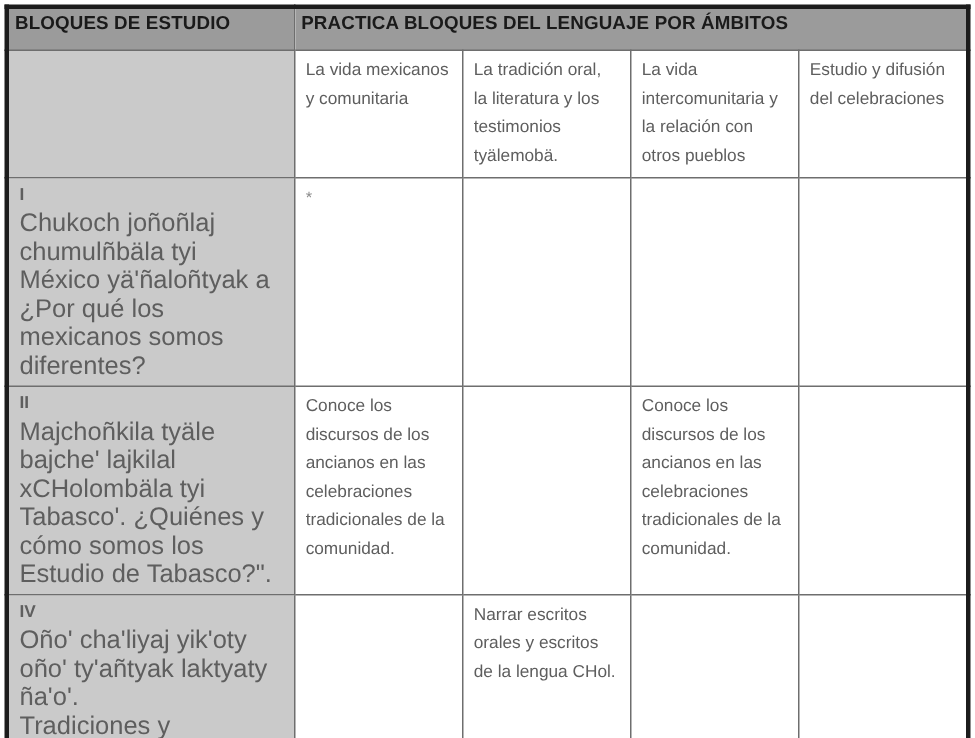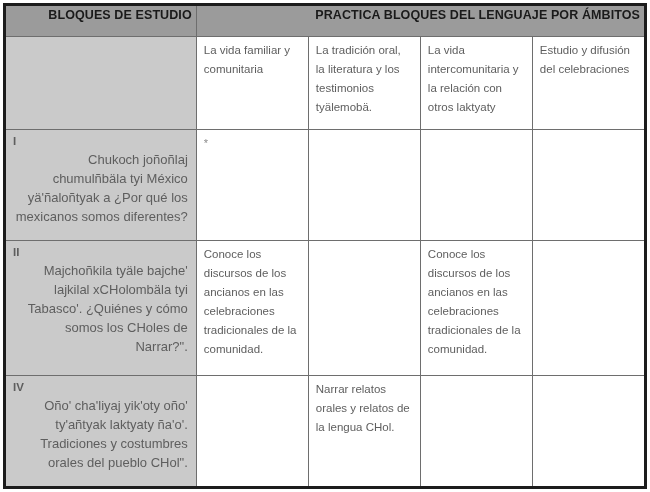--- a/index.html
+++ b/index.html
@@ -30,21 +30,21 @@
     border: 1px solid #6e6e6e;
     vertical-align: top;
     box-sizing: border-box;
     overflow: hidden;
   }
   th.main-hdr {
     background: #9b9b9b;
     color: #1a1a1a;
     font-size: 12.5px;
     font-weight: bold;
-    text-align: right;
+    text-align: left;
     vertical-align: middle;
     padding: 2px 4px;
     letter-spacing: 0.1px;
     height: 29px;
   }
   td.gray-cell {
     background: #cacaca;
   }
   td.white-cell {
     background: #ffffff;
@@ -58,25 +58,24 @@
   }
   .numeral {
     padding: 2px 6px 0 6px;
     font-size: 11.5px;
     line-height: 17px;
     color: #5e5e5e;
     font-weight: bold;
   }
   .bloque-text {
     padding: 0 7px 3px 6px;
-    font-size: 13px;
+    font-size: 17px;
     line-height: 19px;
     color: #5e5e5e;
     white-space: pre-line;
-    text-align: right;
   }
   .asterisk {
     font-size: 11px;
     color: #8a8a8a;
   }
   tr.r-amb   { height: 74px; }
   tr.r-i     { height: 74px; }
   tr.r-ii    { height: 85px; }
   tr.r-iii   { height: 57px; }
   tr.r-iv    { height: 101px; }
@@ -96,27 +95,27 @@
 
     <tbody>
         <tr>
       <th class="main-hdr">BLOQUES DE ESTUDIO</th>
       <th class="main-hdr" colspan="4">PRACTICA BLOQUES DEL LENGUAJE POR ÁMBITOS</th>
     </tr>
 
     <tr class="r-amb">
       <td class="gray-cell"></td>
       <td class="white-cell">
-            <div class="cell-text">La vida familiar y comunitaria</div>
+            <div class="cell-text">La vida mexicanos y comunitaria</div>
           </td>
       <td class="white-cell">
             <div class="cell-text">La tradición oral, la literatura y los testimonios tyälemobä.</div>
           </td>
       <td class="white-cell">
-            <div class="cell-text">La vida intercomunitaria y la relación con otros laktyaty</div>
+            <div class="cell-text">La vida intercomunitaria y la relación con otros pueblos</div>
           </td>
       <td class="white-cell">
             <div class="cell-text">Estudio y difusión del celebraciones</div>
           </td>
     </tr>
 
     <tr class="r-i">
       <td class="gray-cell">
         <div class="numeral">I</div>
         <div class="bloque-text">Chukoch joñoñlaj chumulñbäla tyi México yä'ñaloñtyak a ¿Por qué los mexicanos somos diferentes?</div>
@@ -131,21 +130,21 @@
             <div class="cell-text"></div>
           </td>
       <td class="white-cell">
             <div class="cell-text"></div>
           </td>
     </tr>
 
     <tr class="r-ii">
       <td class="gray-cell">
         <div class="numeral">II</div>
-        <div class="bloque-text">Majchoñkila tyäle bajche' lajkilal xCHolombäla tyi Tabasco'. ¿Quiénes y cómo somos los CHoles de Narrar?".</div>
+        <div class="bloque-text">Majchoñkila tyäle bajche' lajkilal xCHolombäla tyi Tabasco'. ¿Quiénes y cómo somos los Estudio de Tabasco?".</div>
       </td>
       <td class="white-cell">
             <div class="cell-text">Conoce los discursos de los ancianos en las celebraciones tradicionales de la comunidad.</div>
           </td>
       <td class="white-cell">
             <div class="cell-text"></div>
           </td>
       <td class="white-cell">
             <div class="cell-text">Conoce los discursos de los ancianos en las celebraciones tradicionales de la comunidad.</div>
           </td>
@@ -158,21 +157,21 @@
     <tr class="r-iv">
       <td class="gray-cell">
         <div class="numeral">IV</div>
         <div class="bloque-text">Oño' cha'liyaj yik'oty oño' ty'añtyak laktyaty ña'o'.
 Tradiciones y costumbres orales del pueblo CHol".</div>
       </td>
       <td class="white-cell">
             <div class="cell-text"></div>
           </td>
       <td class="white-cell">
-            <div class="cell-text">Narrar relatos orales y relatos de la lengua CHol.</div>
+            <div class="cell-text">Narrar escritos orales y escritos de la lengua CHol.</div>
           </td>
       <td class="white-cell">
             <div class="cell-text"></div>
           </td>
       <td class="white-cell">
             <div class="cell-text"></div>
           </td>
     </tr>
 
   </tbody>

